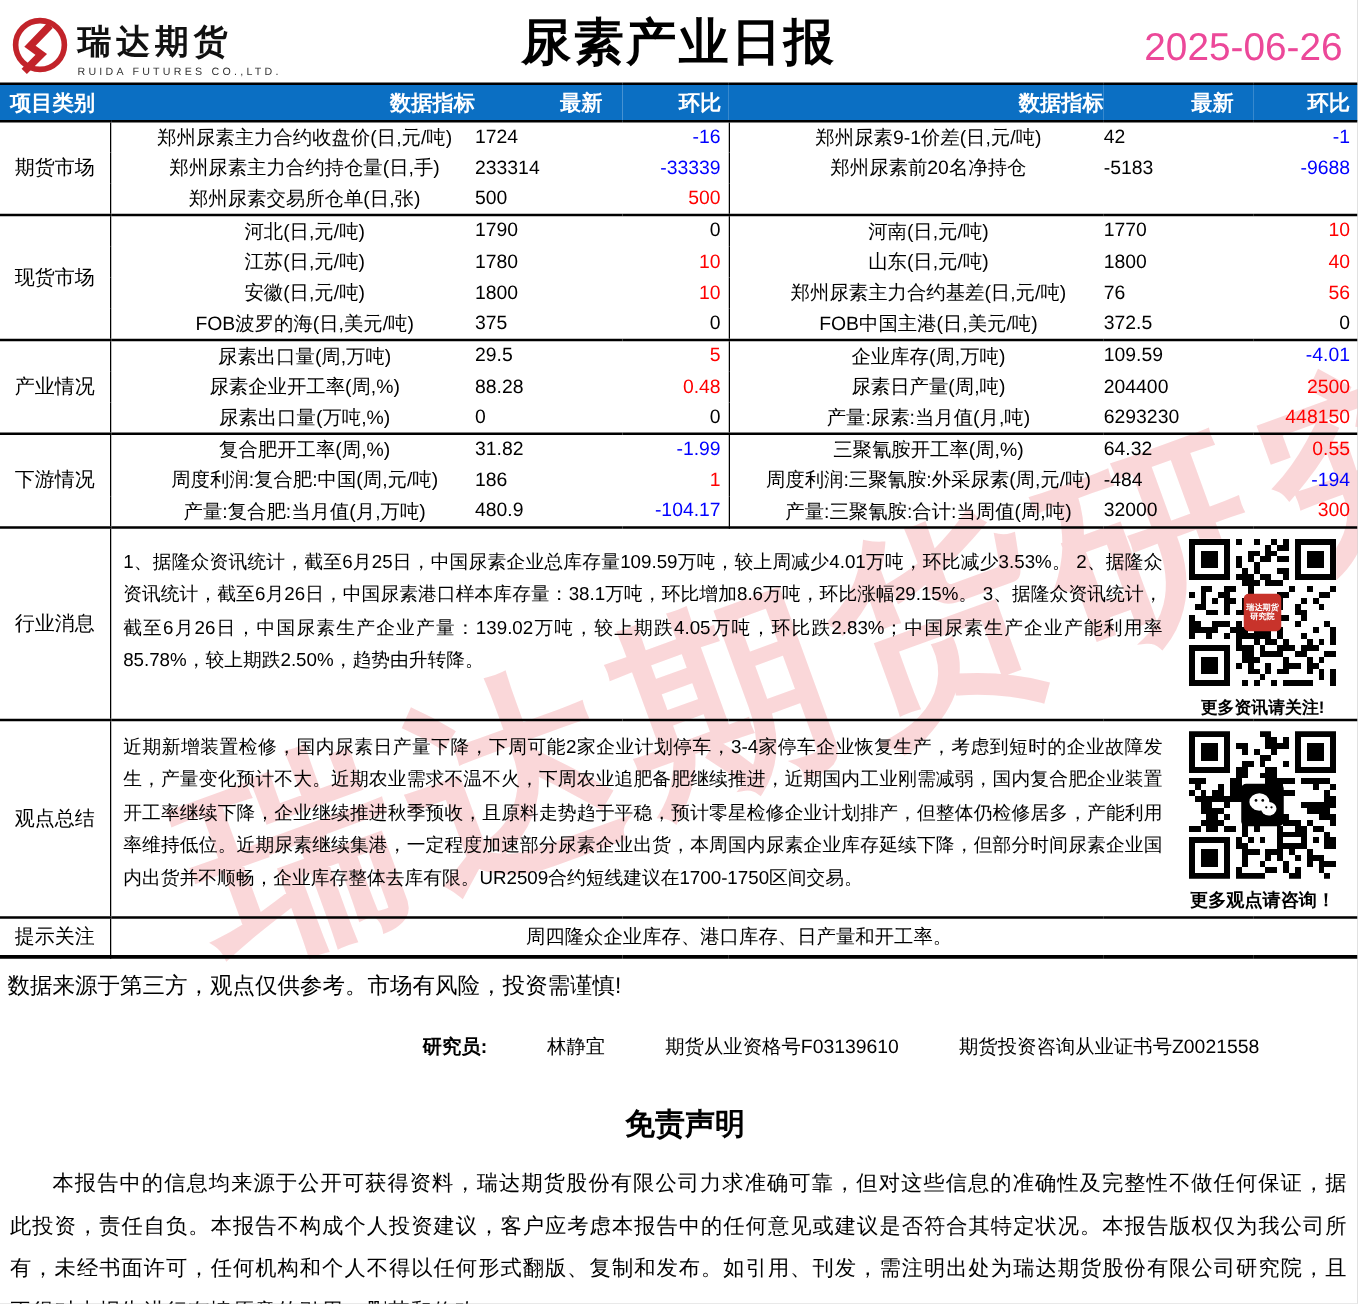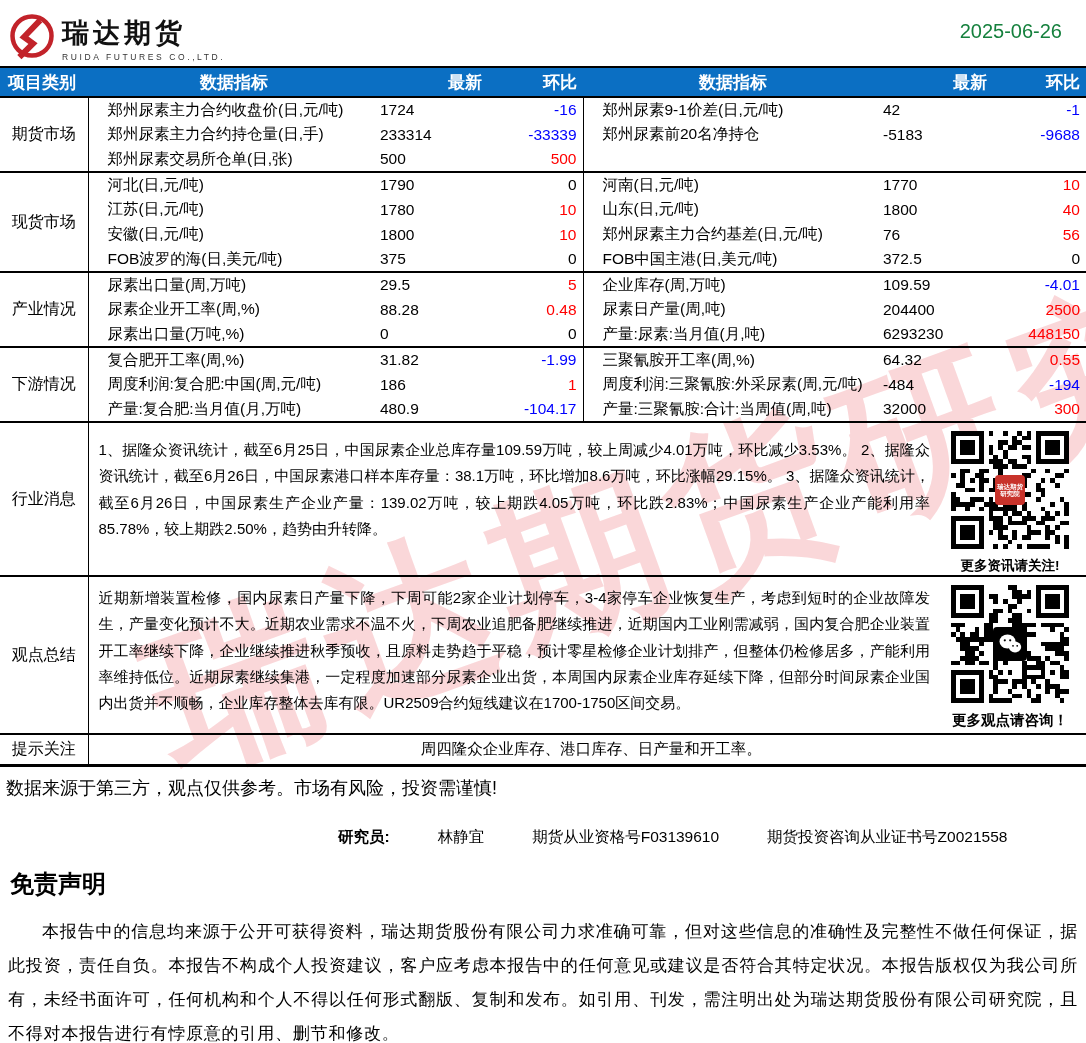--- a/index.html
+++ b/index.html
@@ -10,32 +10,32 @@
   .watermark { position:absolute; left:120px; top:610px; font-size:168px; font-weight:700;
     color:rgba(238,110,120,0.28); transform:rotate(-20deg); transform-origin:0 0;
     letter-spacing:14px; white-space:nowrap; pointer-events:none; z-index:0; }
 
   
   .hdr { position:relative; height:66px; }
   .logo { position:absolute; left:8px; top:12px; display:flex; align-items:center; gap:6px; }
   .logo-txt .brand { font-size:27px; font-weight:900; letter-spacing:4px; color:#111; }
   .logo-txt .sub { font-size:8.5px; letter-spacing:2.6px; color:#333; margin-top:1px; }
   .title { position:absolute; left:0; right:0; top:6px; text-align:center; font-size:40px; font-weight:900; letter-spacing:2px; color:#000; }
-  .date { position:absolute; right:24px; top:20px; font-size:20px; color:#15803d; }
+  .date { position:absolute; right:12px; top:20px; font-size:31px; color:#ec4899; }
 
   
   table { border-collapse:collapse; table-layout:fixed; width:1086px; border-top:2px solid #000; border-bottom:3px solid #000; position:relative; }
   thead th { background:var(--hdrbg,#0b6fc3); color:#fff; font-weight:bold; font-size:17px; height:30px; border-bottom:1px solid #000; padding:0; }
   th.h-cat { text-align:left; padding-left:8px; }
-  th.h-ind { text-align:center; }
+  th.h-ind { text-align:right; }
   th.h-val { text-align:right; padding-right:16px;font-family:Liberation Mono, monospace; }
   th.h-chg { text-align:right; padding-right:6px; }
   tbody td { height:25px; font-size:15.5px; color:#000; padding:0; vertical-align:middle; }
   td.cat { border-right:1.5px solid #000; text-align:center; font-size:16px; }
-  td.lbl { text-align:left; padding-left:19px; overflow:hidden; white-space:nowrap; }
+  td.lbl { text-align:center; padding-left:19px; overflow:hidden; white-space:nowrap; }
   td.rsep { border-left:1.5px solid #000; }
   td.val { text-align:left; padding-right:15px; }
   td.chg { text-align:right; padding-right:6px; }
   td.chg.up { color:var(--up,#ff0000); }
   td.chg.down { color:var(--down,#0000ff); }
   td.chg.flat { color:#000; }
   tr.sec-start td { border-top:2px solid #000; }
   tr.block-row td { border-top:2.5px solid #000; }
 
   .blockcell { vertical-align:top; }
@@ -48,21 +48,21 @@
   .qr-center.red { width:30px; height:30px; background:#c8332b; color:#fff; font-size:6.5px; line-height:1.15; font-weight:bold; text-align:center; }
   .qr-center.wechat { width:34px; height:34px; background:#000; }
   .qr-cap { margin-top:8px; font-size:13.5px; font-weight:bold; color:#000; }
   .qr-cap.serif { font-family:"Liberation Serif", serif; font-weight:bold; font-size:14.5px; }
   .noticecell { text-align:center; padding-left:8px; font-size:15.5px; height:31px; }
 
   
   .source-line { margin:9px 0 0 6px; font-size:18px; color:#000; }
   .researcher-row { display:flex; align-items:center; margin:27px 0 0 338px; gap:48px; font-size:15.5px; color:#000; }
   .researcher-row .rlabel { font-weight:bold; }
-  .disc-h { margin:20px 0 0 10px; font-size:24px; font-weight:900; color:#000; }
+  .disc-h { margin:35px 0 0 10px; font-size:24px; font-weight:900; color:#000;text-align:center; }
   .disc-p { margin:15px 8px 0 8px; font-size:17px; line-height:34px; text-indent:2em; text-align:justify; letter-spacing:0.8px; color:#000; }
 </style>
 </head>
 <body>
 
 <div id="page">
 
   <div class="watermark">瑞达期货研究院</div>
 
   <div class="hdr">
@@ -71,20 +71,21 @@
         <svg width="48" height="48" viewBox="0 0 48 48">
           <circle cx="24" cy="24" r="19.5" fill="none" stroke="#c2232a" stroke-width="4.5"></circle>
           <path d="M30 10.5 L16 25 L25 31.5 L13.5 43" fill="none" stroke="#c2232a" stroke-width="6" stroke-linecap="square"></path>
         </svg>
       </span>
       <span class="logo-txt">
         <div class="brand">瑞达期货</div>
         <div class="sub">RUIDA FUTURES CO.,LTD.</div>
       </span>
     </div>
+    <div class="title">尿素产业日报</div>
     <div class="date">2025-06-26</div>
   </div>
 
   <table>
     <colgroup>
       <col style="width:88px">
         <col style="width:292px">
         <col style="width:118px">
         <col style="width:85px">
       <col style="width:300px">

